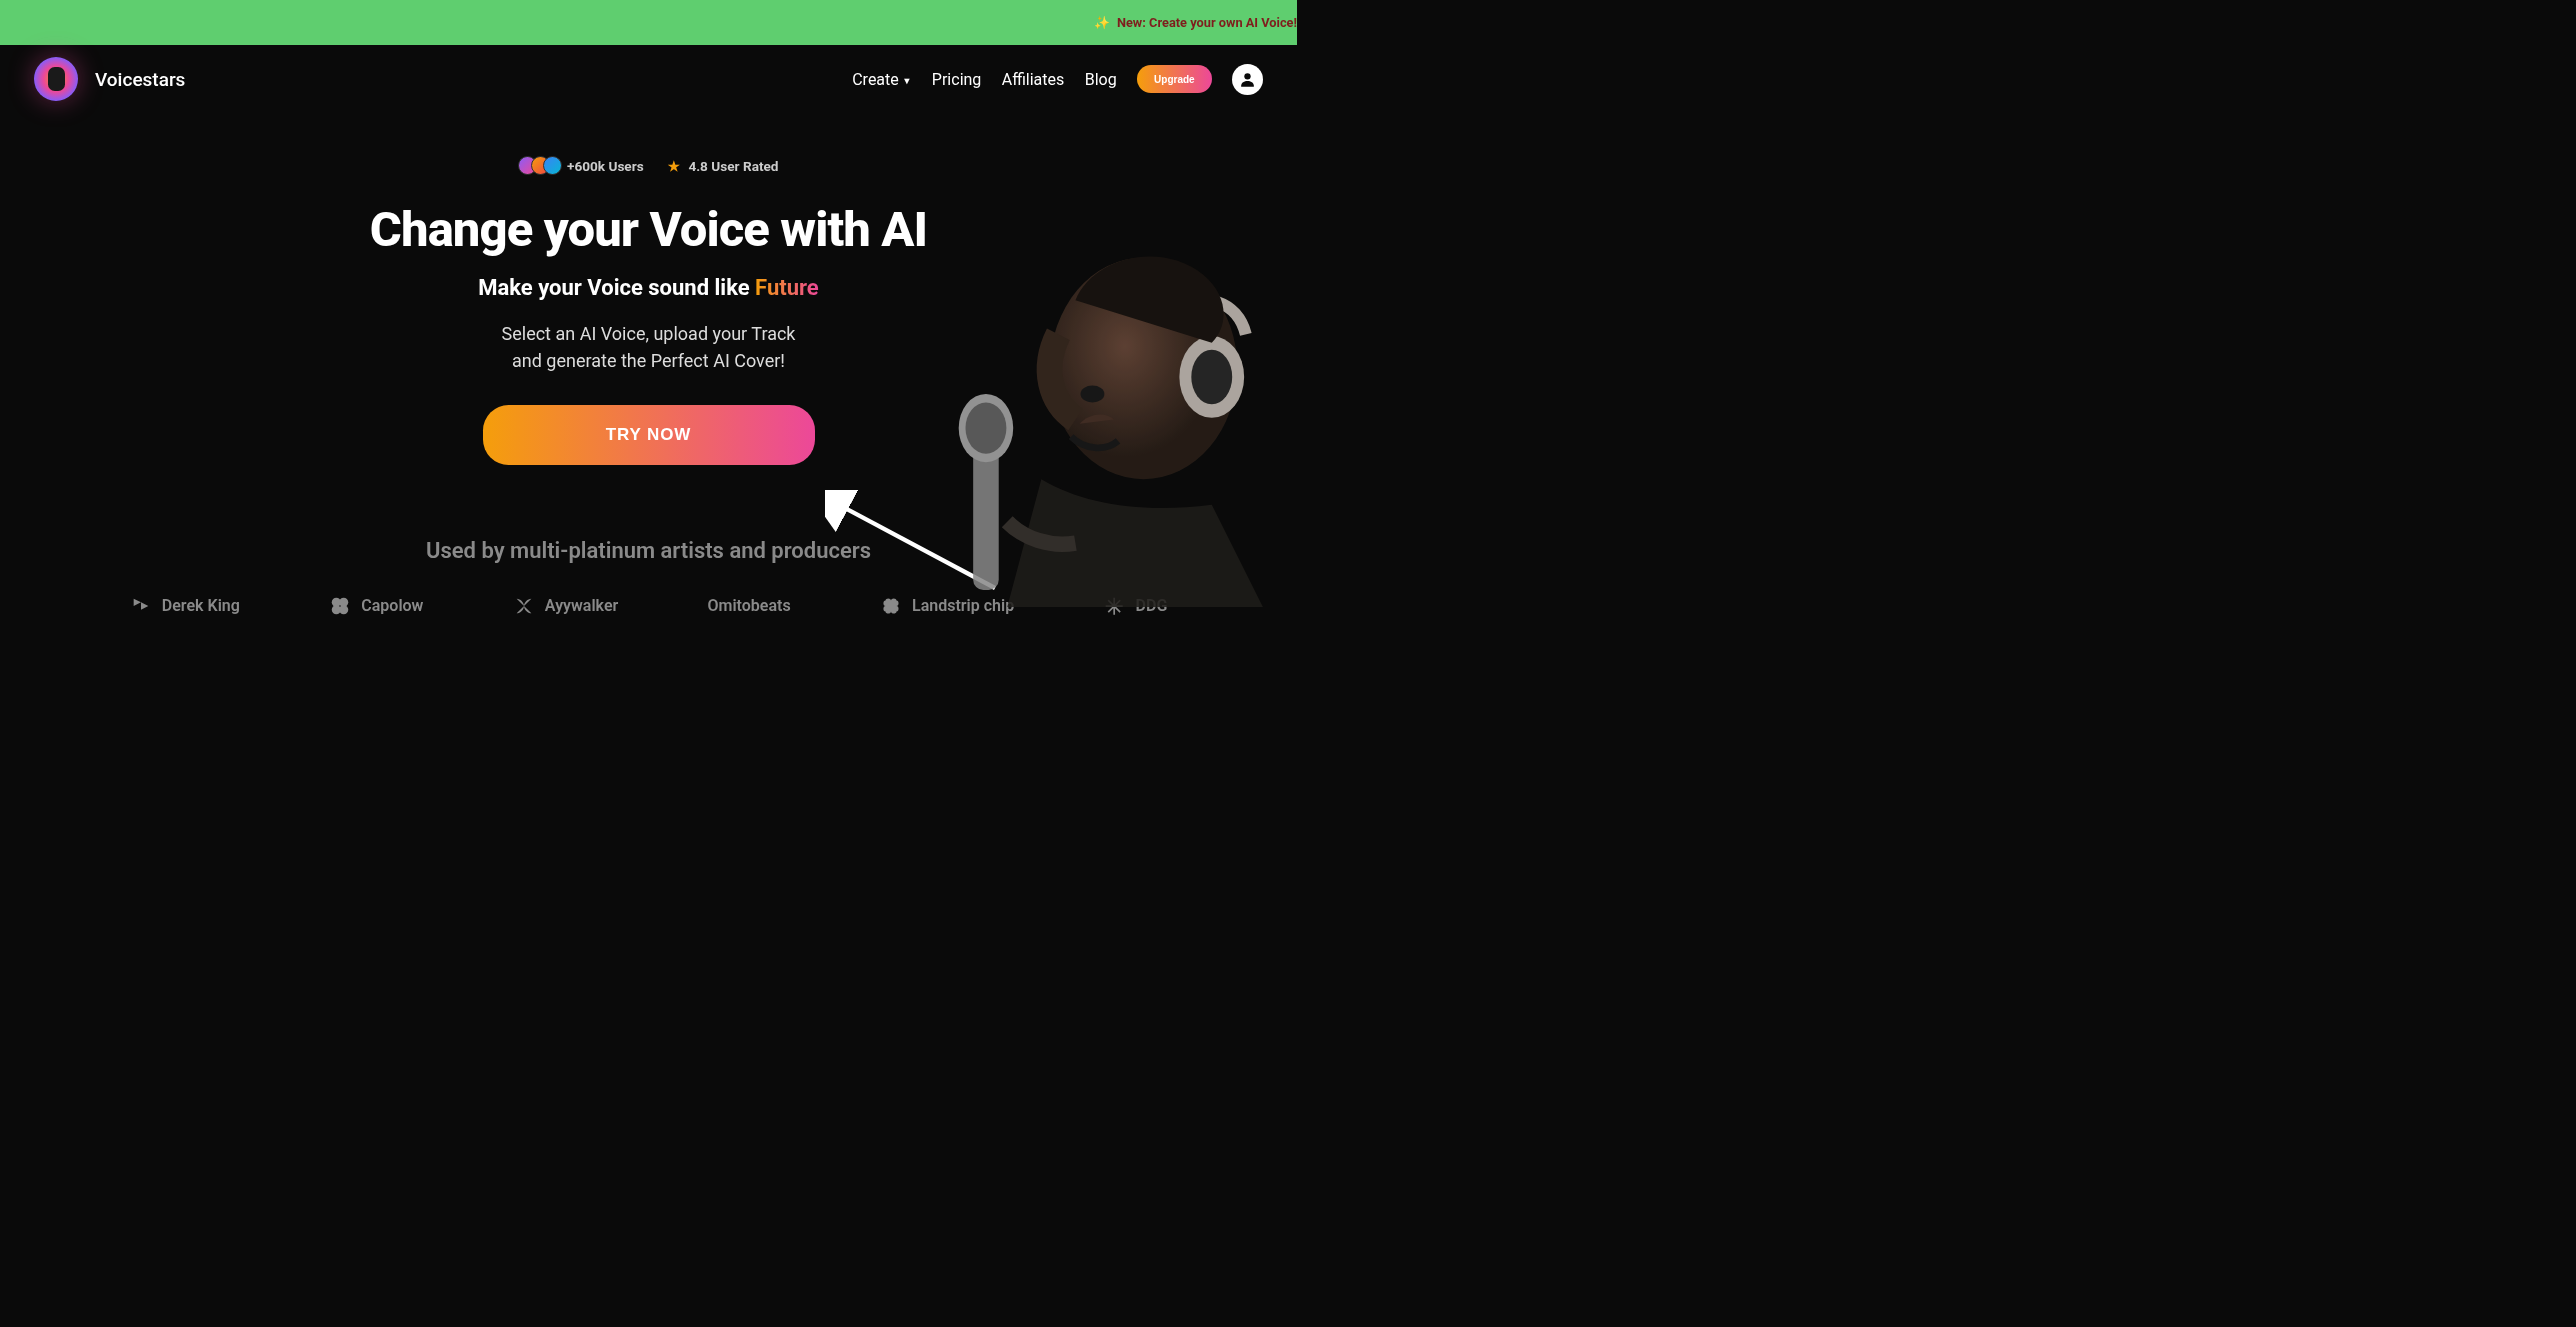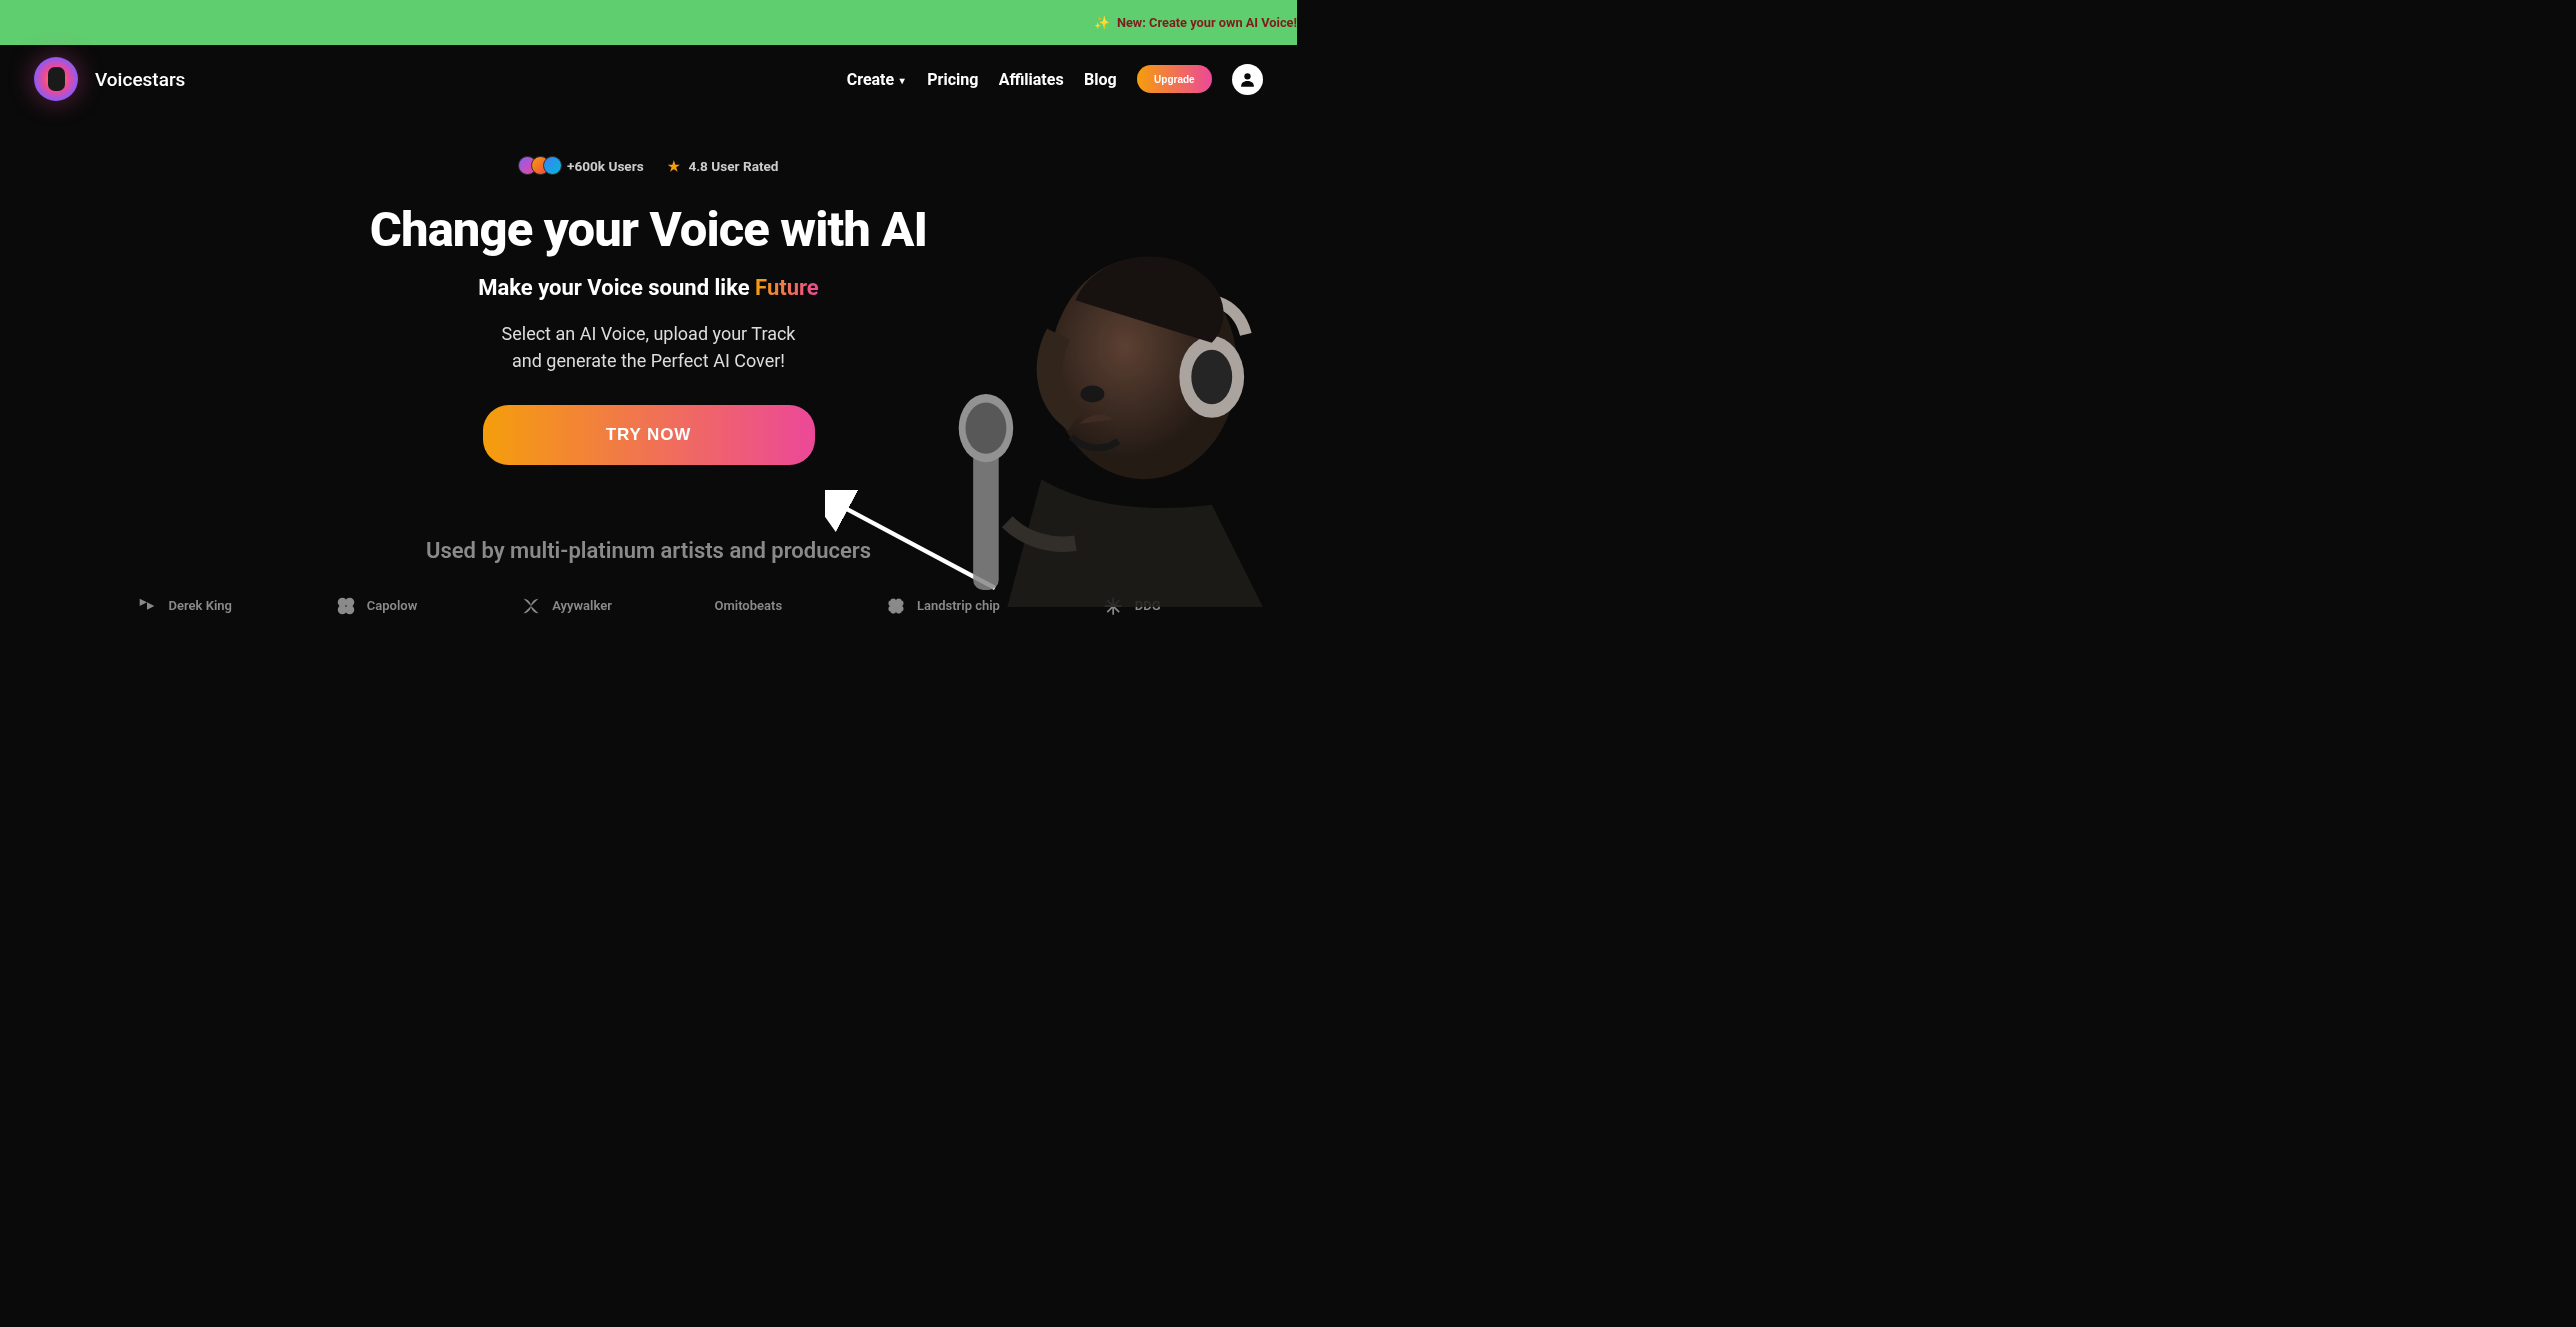--- a/index.html
+++ b/index.html
@@ -72,21 +72,21 @@
 
 .nav {
   display: flex;
   align-items: center;
   gap: 20.4px;
 }
 
 .nav-link {
   color: #fff;
   font-size: 16px;
-  font-weight: 700;
+  font-weight: 400;
   cursor: pointer;
   display: flex;
   align-items: center;
   gap: 3.4px;
   justify-content: space-between;
 }
 
 .chevron {
   font-size: 9.4px;
   margin-top: 2.6px;
@@ -227,21 +227,21 @@
   align-items: center;
   justify-content: space-around;
   padding: 0 85px;
   color: #8a8a8a;
 }
 
 .artist {
   display: flex;
   align-items: center;
   gap: 10.2px;
-  font-size: 13px;
+  font-size: 16px;
   font-weight: 600;
 }
 
 .artist-icon {
   width: 22px;
   height: 22px;
   display: flex;
   align-items: center;
   justify-content: center;
 }

